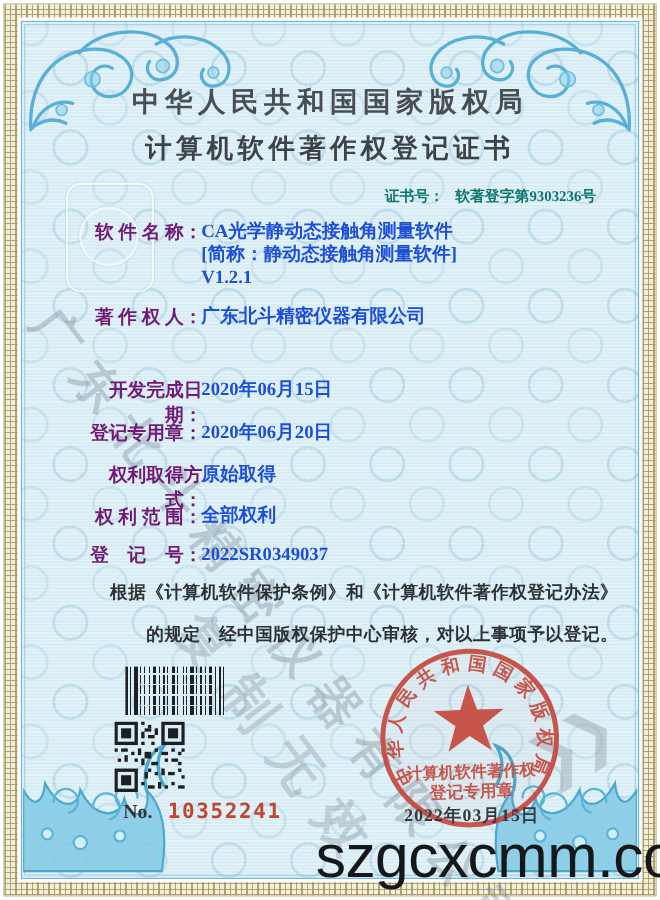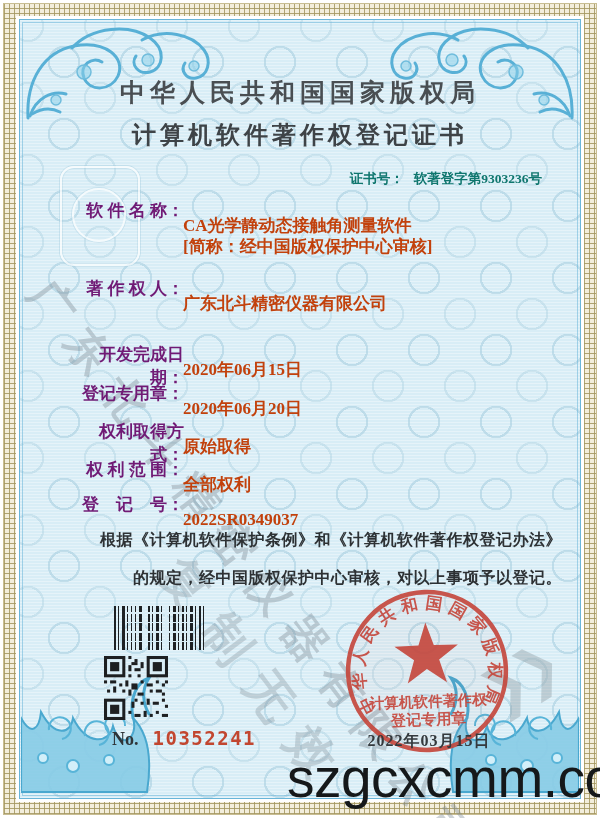--- a/index.html
+++ b/index.html
@@ -61,21 +61,21 @@
   .cert-title{
     position:absolute;top:119px;left:0;width:100%;text-align:center;
     font-size:24px;font-weight:700;letter-spacing:4px;color:#3e4347;
   }
   .certno{
     position:absolute;top:170px;right:58px;font-size:13.5px;font-weight:700;color:#0f766e;
   }
   .certno .v{margin-left:10px;}
   .field{position:absolute;left:66px;font-size:17px;font-weight:700;}
   .field .label{position:absolute;left:0;top:0;width:118px;color:#701a75;text-align:right;}
-  .field .value{position:absolute;left:117px;top:16px;width:360px;line-height:21px;color:#c2410c;}
+  .field .value{position:absolute;left:117px;top:0;width:360px;line-height:21px;color:#1d4ed8;}
   .statement{
     position:absolute;left:60px;top:521px;width:502px;
     font-size:16px;font-weight:700;line-height:38px;text-indent:2em;letter-spacing:.5px;color:#2d3134;text-align:right;
   }
   
   .barcode{
     position:absolute;left:114px;top:606px;width:92px;height:44px;
     background:repeating-linear-gradient(90deg,#1e2124 0 2px,rgba(0,0,0,0) 2px 4px,#1e2124 4px 5px,rgba(0,0,0,0) 5px 8px,#1e2124 8px 11px,rgba(0,0,0,0) 11px 13px,#1e2124 13px 14px,rgba(0,0,0,0) 14px 17px);
   }
   .barcode::after{
@@ -168,21 +168,22 @@
     <div class="cert-title">计算机软件著作权登记证书</div>
 
     <div class="certno">
       <span>证书号：</span><span class="v">软著登字第9303236号</span>
     </div>
 
     <div class="field" style="top:199px">
       <span class="label">软 件 名 称：</span>
       <span class="value">
         <div>CA光学静动态接触角测量软件</div>
-        <div>[简称：经中国版权保护中心审核]</div>
+        <div>[简称：静动态接触角测量软件]</div>
+        <div>V1.2.1</div>
       </span>
     </div>
 
     <div class="field" style="top:277px">
       <span class="label">著 作 权 人：</span>
       <span class="value">广东北斗精密仪器有限公司</span>
     </div>
 
     <div class="field" style="top:343px">
       <span class="label">开发完成日期：</span>

